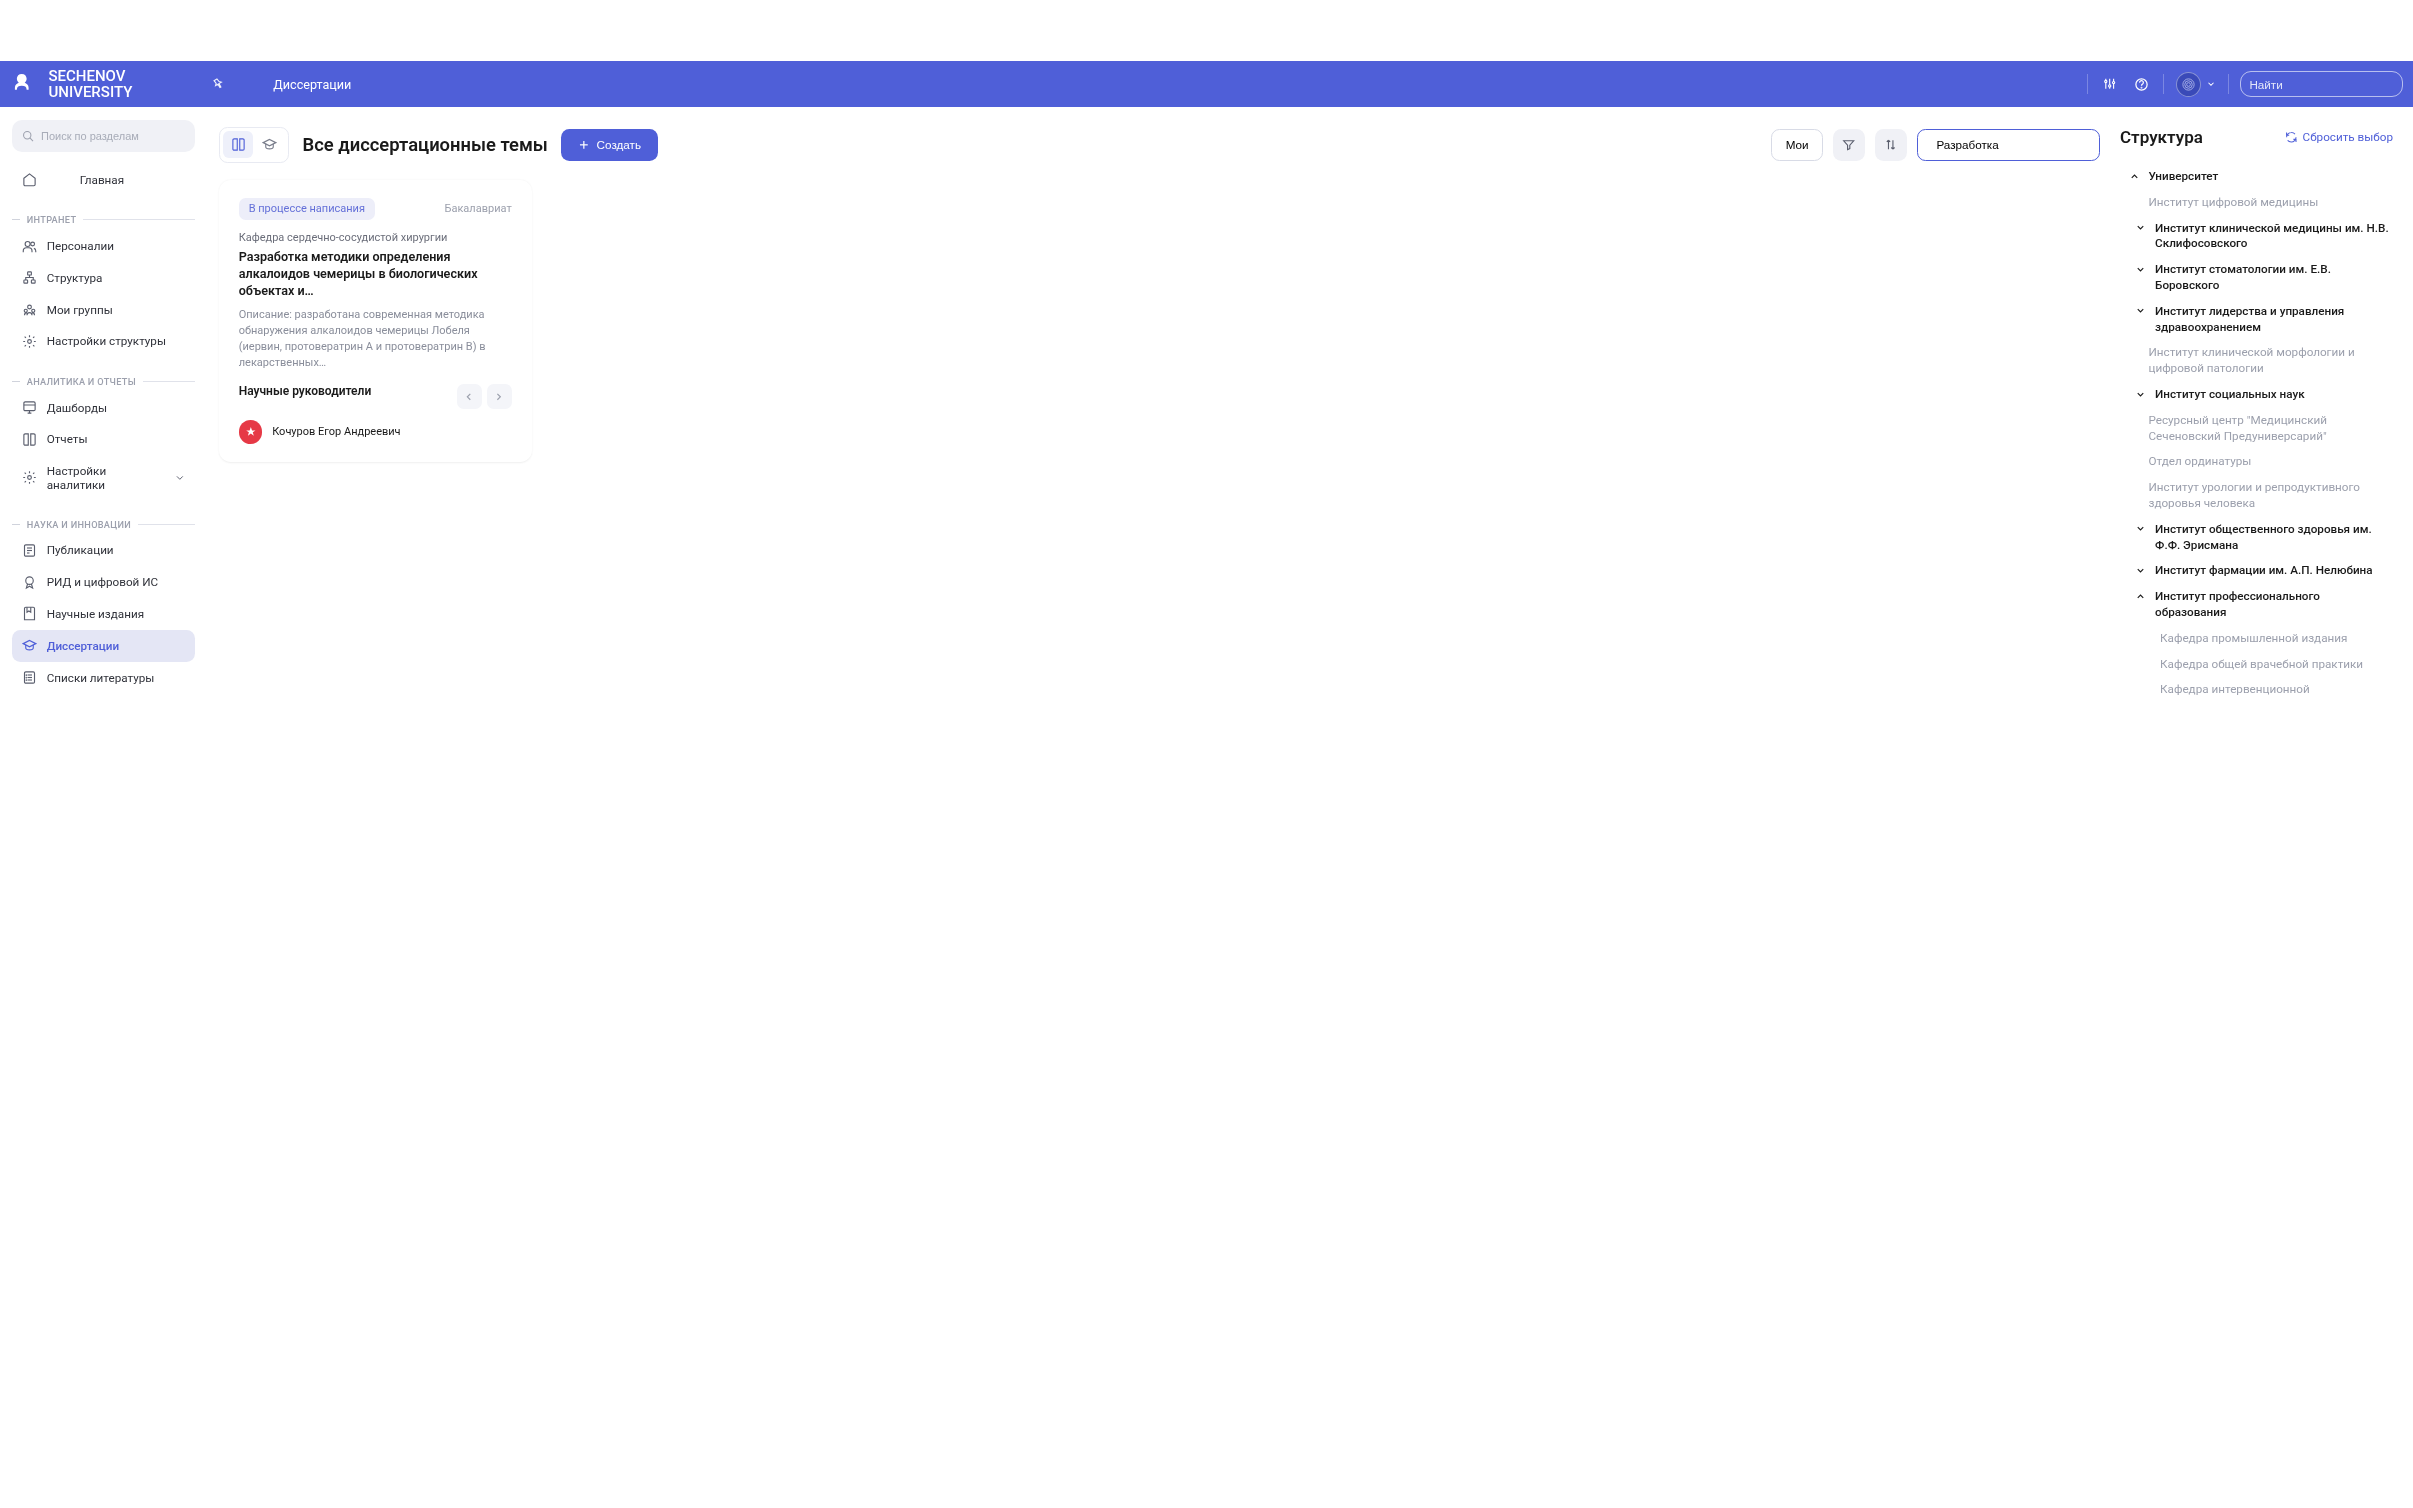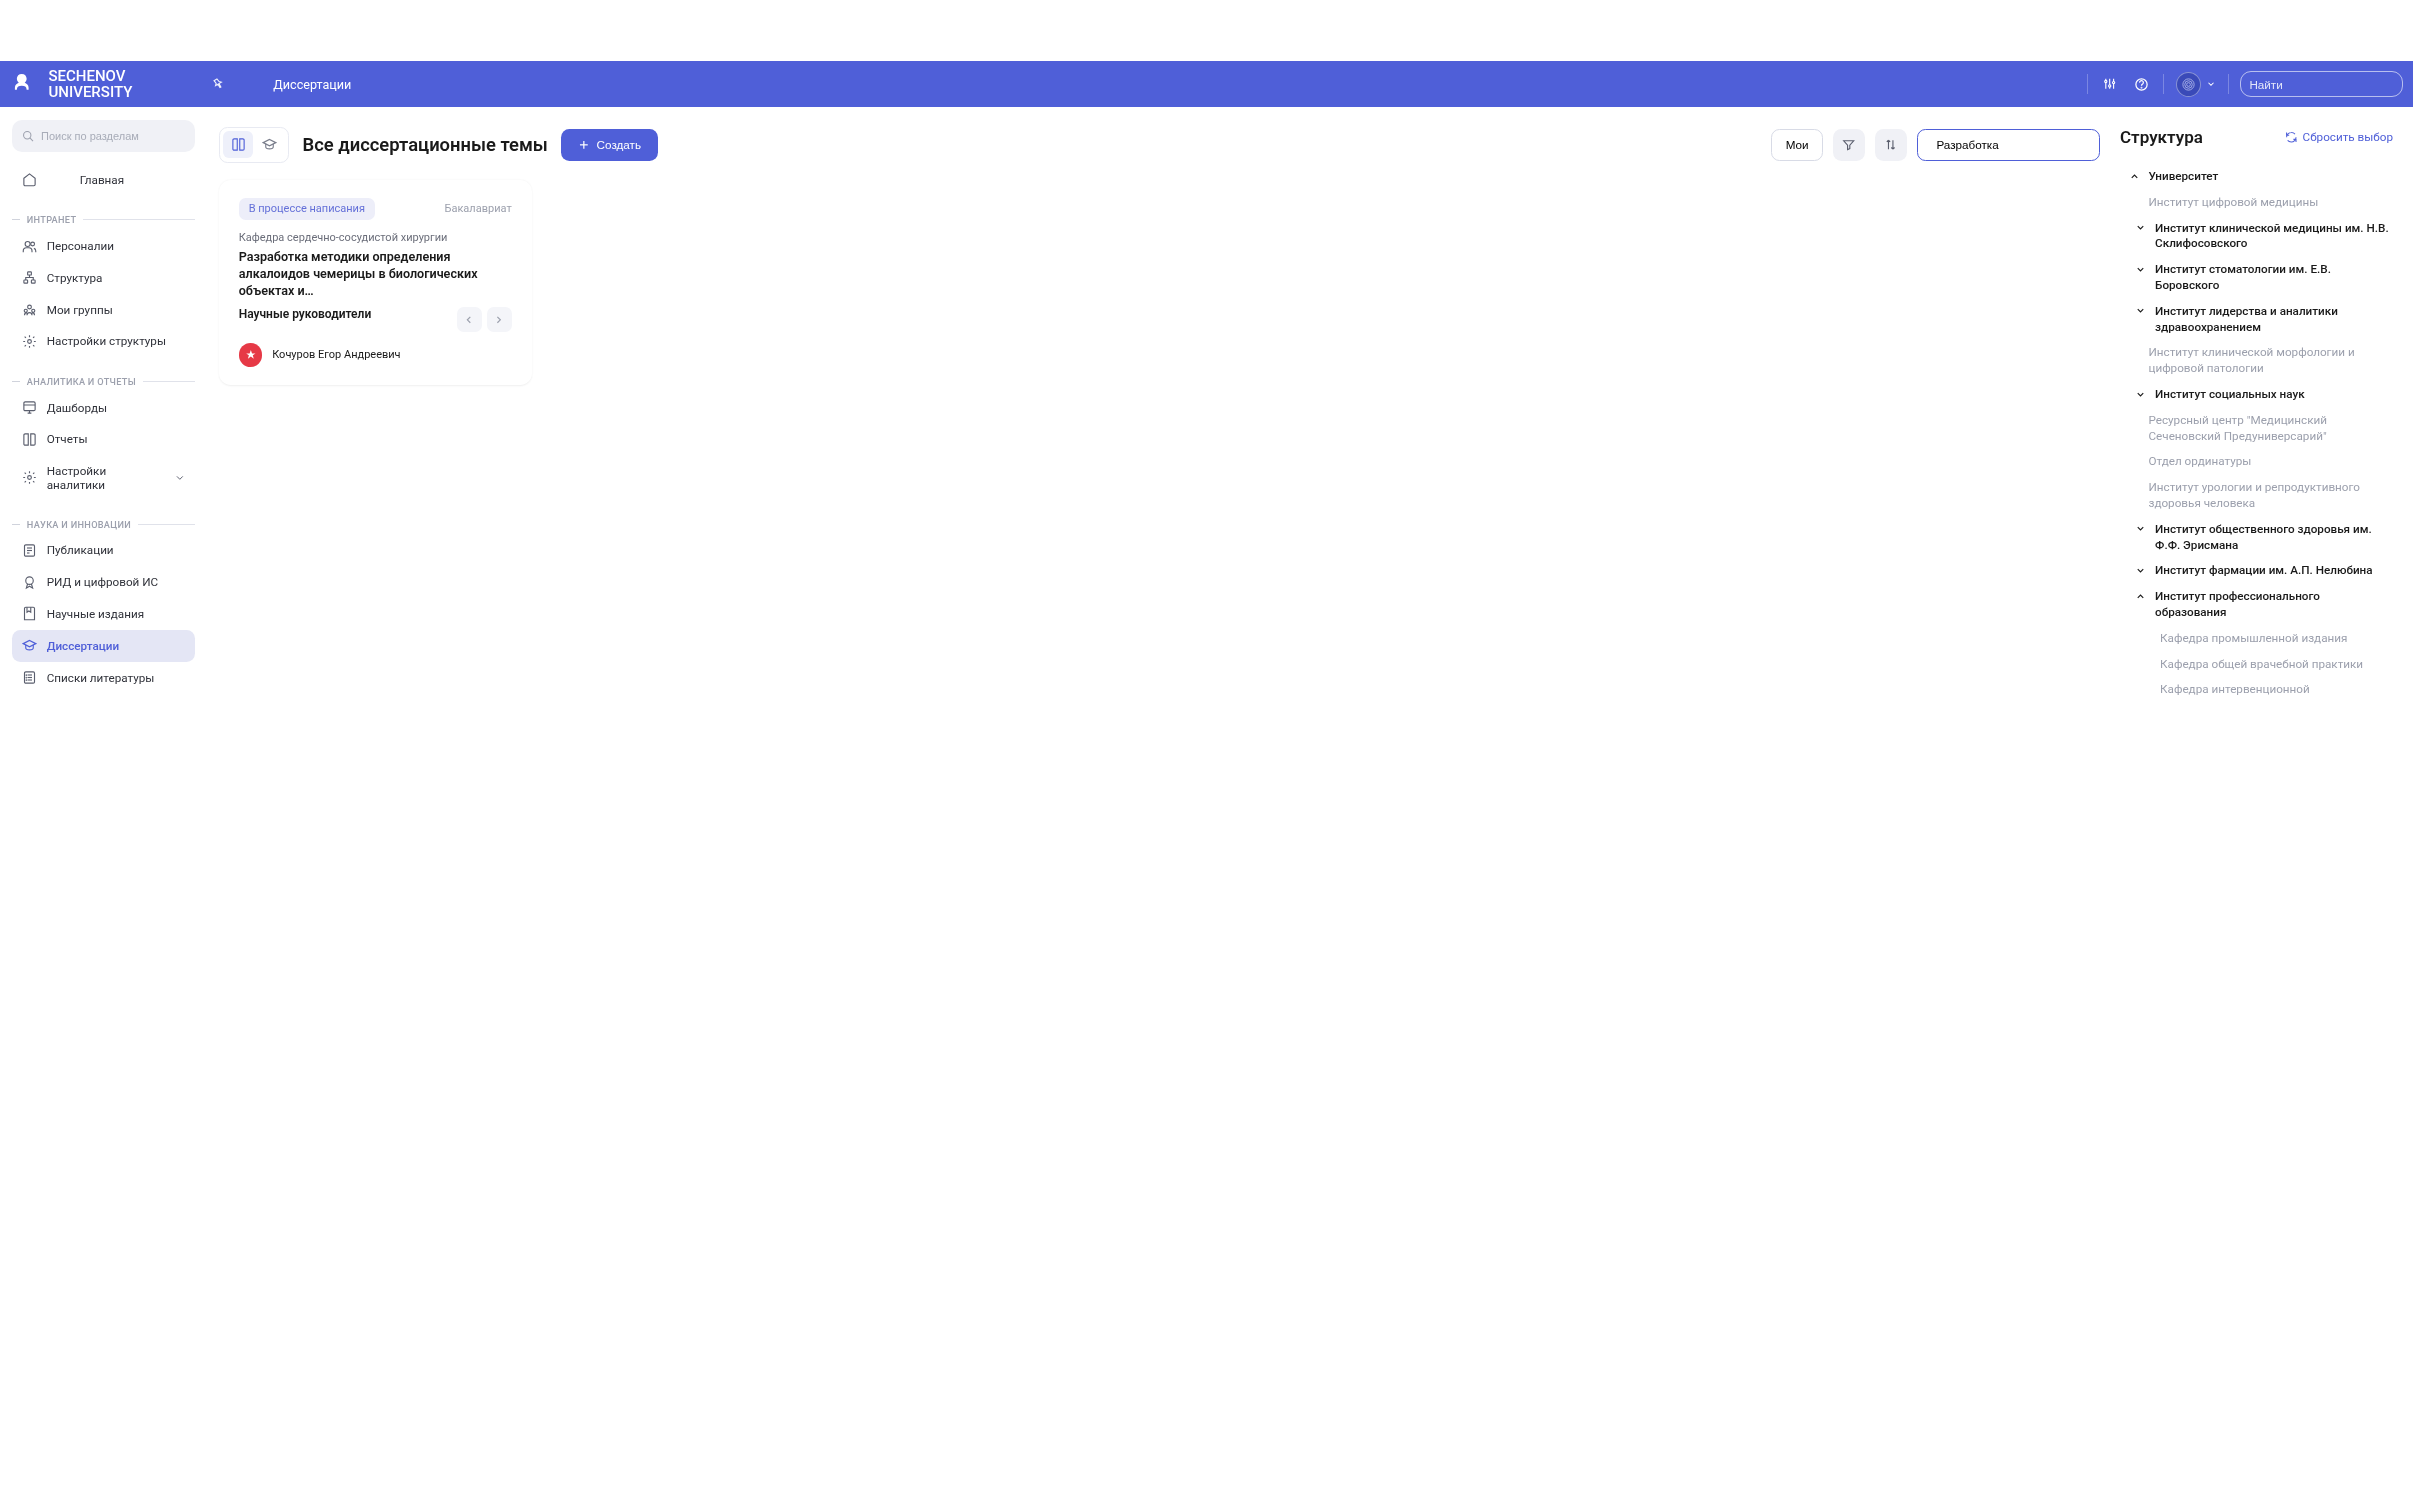--- a/index.html
+++ b/index.html
@@ -322,20 +322,21 @@
         </div>
       </div>
 
       <div class="card">
         <div class="card-top">
           <span class="badge">В процессе написания</span>
           <span class="card-level">Бакалавриат</span>
         </div>
         <div class="card-dept">Кафедра сердечно-сосудистой хирургии</div>
         <div class="card-title">Разработка методики определения алкалоидов чемерицы в биологических объектах и…</div>
+        <div class="card-desc">Описание: разработана современная методика обнаружения алкалоидов чемерицы Лобеля (иервин, протовератрин A и протовератрин B) в лекарственных…</div>
         <div class="card-section-head">
           <div class="card-section-label">Научные руководители</div>
           <div class="arrow-btns">
             <div class="arrow-btn">
                 <svg width="11.7" height="11.7" viewBox="0 0 24 24" fill="none" stroke="#9ca0ad" stroke-width="2.5">
                   <path d="M15 6l-6 6 6 6"></path>
                 </svg>
               </div>
             <div class="arrow-btn">
                 <svg width="11.7" height="11.7" viewBox="0 0 24 24" fill="none" stroke="#9ca0ad" stroke-width="2.5">
@@ -393,21 +394,21 @@
               </svg>
             </span>
             <span class="tree-label">Институт стоматологии им. Е.В. Боровского</span>
           </div>
           <div class="tree-item level-2 bold">
             <span class="tree-chev">
               <svg width="11" height="11" viewBox="0 0 24 24" fill="none" stroke="#1a1a1a" stroke-width="2.5">
                 <path d="M6 9l6 6 6-6"></path>
               </svg>
             </span>
-            <span class="tree-label">Институт лидерства и аналитики здравоохранением</span>
+            <span class="tree-label">Институт лидерства и управления здравоохранением</span>
           </div>
           <div class="tree-item level-2">
             <span class="tree-chev"></span>
             <span class="tree-label">Институт клинической морфологии и цифровой патологии</span>
           </div>
           <div class="tree-item level-2 bold">
             <span class="tree-chev">
               <svg width="11" height="11" viewBox="0 0 24 24" fill="none" stroke="#1a1a1a" stroke-width="2.5">
                 <path d="M6 9l6 6 6-6"></path>
               </svg>

